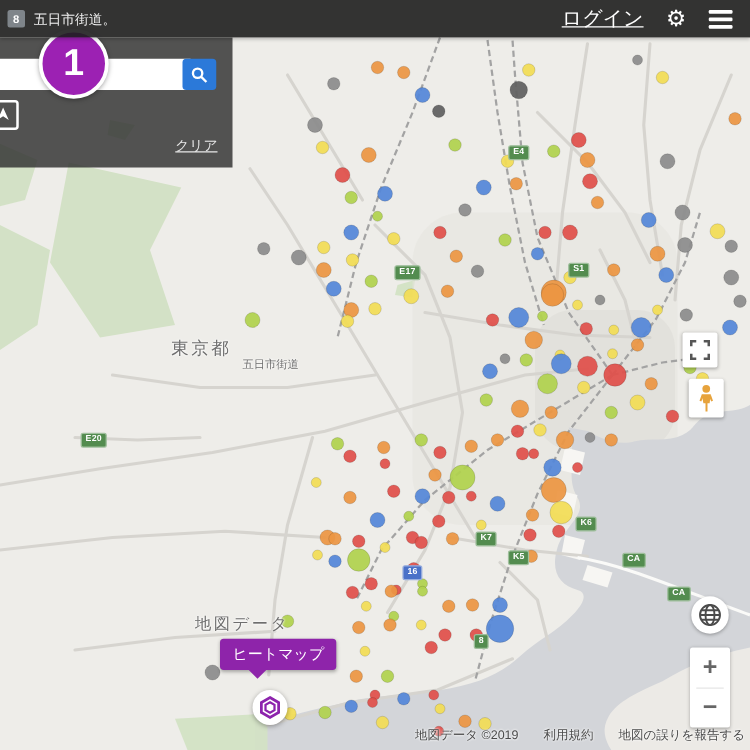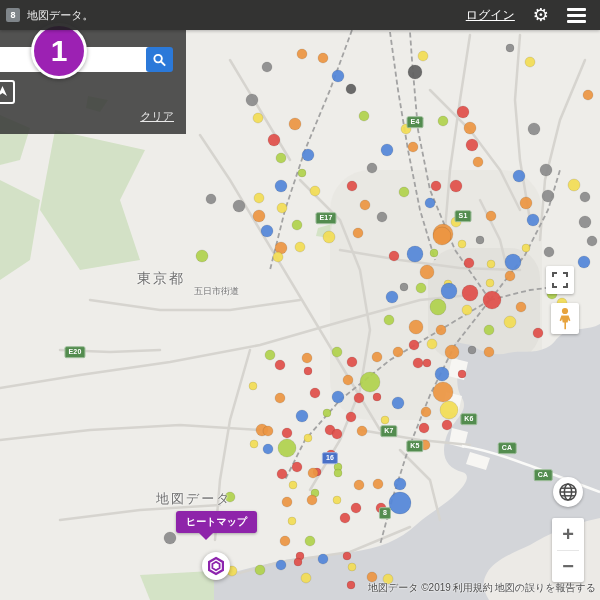--- a/index.html
+++ b/index.html
@@ -15,61 +15,61 @@
   .shield.blue{background:#4a71c8;border:1px solid #98aede;}
   .region-label{position:absolute;color:#6e6e6e;text-shadow:0 0 2px #fff,0 0 2px #fff;white-space:nowrap;}
 
   
   .header{position:absolute;left:0;top:0;width:600px;height:30px;background:rgba(30,30,30,.9);
     z-index:6;display:flex;align-items:center;box-shadow:0 1px 3px rgba(0,0,0,.25);}
   .count-badge{margin-left:6px;width:14px;height:14px;background:#7f858a;border-radius:2px;color:#fff;
     font-size:9px;font-weight:bold;display:flex;align-items:center;justify-content:center;}
   .prop-label{color:#f0f0f0;font-size:11px;margin-left:7px;}
   .header-right{margin-left:auto;display:flex;align-items:center;gap:18px;margin-right:14px;}
-  .login-link{color:#fff;font-size:12px;text-decoration:underline;cursor:pointer;}
+  .login-link{color:#fff;font-size:16px;text-decoration:underline;cursor:pointer;}
   .gear{color:#fff;font-size:18px;line-height:1;cursor:pointer;}
   .hamburger{display:flex;flex-direction:column;gap:3px;cursor:pointer;}
   .hamburger span{display:block;width:19px;height:3px;background:#fff;border-radius:1px;}
 
   
   .panel{position:absolute;left:0;top:30px;width:186px;height:104px;background:rgba(48,48,48,.82);z-index:5;}
   .search-input{position:absolute;left:-8px;top:17px;width:146px;height:25px;border:none;background:#fff;
     border-radius:2px;z-index:1;font-size:13px;padding:0 8px;outline:none;}
   .num-badge{position:absolute;left:31px;top:-7px;width:50px;height:50px;border-radius:50%;
     background:#9c21b3;border:3px solid #fff;color:#fff;font-size:30px;font-weight:bold;z-index:2;
     display:flex;align-items:center;justify-content:center;box-shadow:0 1px 4px rgba(0,0,0,.35);}
   .search-btn{position:absolute;left:146px;top:17px;width:27px;height:25px;background:#2b79d9;border:none;
     border-radius:3px;z-index:1;cursor:pointer;display:flex;align-items:center;justify-content:center;}
   .partial-icon{position:absolute;left:-9px;top:50px;width:20px;height:20px;border:2px solid #fff;border-radius:3px;}
   .partial-icon svg{position:absolute;left:4px;top:3px;}
   .clear-link{position:absolute;right:12px;bottom:10px;color:#e9e9e9;font-size:11px;text-decoration:underline;cursor:pointer;}
 
   
-  .hm-tooltip{position:absolute;left:176px;top:511px;z-index:4;background:#8e24aa;color:#fff;font-size:10px;
-    font-weight:bold;padding:4px 10px;border-radius:3px;white-space:nowrap;box-shadow:0 1px 3px rgba(0,0,0,.3);}
+  .hm-tooltip{position:absolute;left:176px;top:511px;z-index:4;background:#8e24aa;color:#fff;font-size:12px;
+    font-weight:normal;padding:4px 10px;border-radius:3px;white-space:nowrap;box-shadow:0 1px 3px rgba(0,0,0,.3);}
   .hm-tooltip:after{content:"";position:absolute;left:22px;bottom:-7px;border:8px solid transparent;
     border-top-color:#8e24aa;border-bottom:none;}
   .hex-btn{position:absolute;left:202px;top:552px;width:28px;height:28px;border-radius:50%;background:#fff;
     z-index:4;cursor:pointer;box-shadow:0 1px 4px rgba(0,0,0,.35);display:flex;align-items:center;justify-content:center;}
 
   
   .ctl{position:absolute;background:#fff;z-index:4;cursor:pointer;box-shadow:0 1px 3px rgba(0,0,0,.3);
     display:flex;align-items:center;justify-content:center;}
   .fullscreen-btn{left:546px;top:266px;width:28px;height:28px;border-radius:2px;}
   .pegman-btn{left:551px;top:303px;width:28px;height:31px;border-radius:2px;}
   .globe-btn{left:553px;top:477px;width:30px;height:30px;border-radius:50%;}
   .zoomctl{position:absolute;left:552px;top:518px;width:32px;height:64px;background:#fff;border-radius:2px;
     z-index:4;box-shadow:0 1px 3px rgba(0,0,0,.3);display:flex;flex-direction:column;}
   .zoomctl .zbtn{flex:1;display:flex;align-items:center;justify-content:center;color:#666;
     font-size:20px;font-weight:bold;cursor:pointer;line-height:1;}
   .zoomctl .zdiv{height:1px;background:#e6e6e6;margin:0 5px;}
 
   
   .attrib{position:absolute;right:4px;bottom:5px;z-index:3;font-size:10px;color:#4a4a4a;
-    text-shadow:0 0 2px #fff,0 0 2px #fff;display:flex;gap:2px;white-space:nowrap;}
+    text-shadow:0 0 2px #fff,0 0 2px #fff;display:flex;gap:20px;white-space:nowrap;}
   .attrib .lnk{cursor:pointer;}
 </style>
 </head>
 <body>
 
 <div class="stage">
 
   <svg class="map" width="600" height="600" viewBox="0 0 600 600">
     <rect x="0" y="0" width="600" height="600" fill="#eeede9"></rect>
 
@@ -389,21 +389,21 @@
     <div class="partial-icon">
       <svg width="11" height="12" viewBox="0 0 11 12">
         <path d="M1 11 L5.5 1 L10 11 L5.5 8 Z" fill="#fff"></path>
       </svg>
     </div>
     <span class="clear-link">クリア</span>
   </div>
 
   <div class="header">
     <div class="count-badge">8</div>
-    <div class="prop-label">地図データ。</div>
+    <div class="prop-label">五日市街道。</div>
     <div class="header-right">
       <span class="login-link">ログイン</span>
       <span class="gear">⚙</span>
       <div class="hamburger">
         <span></span>
           <span></span>
           <span></span>
       </div>
     </div>
   </div>

